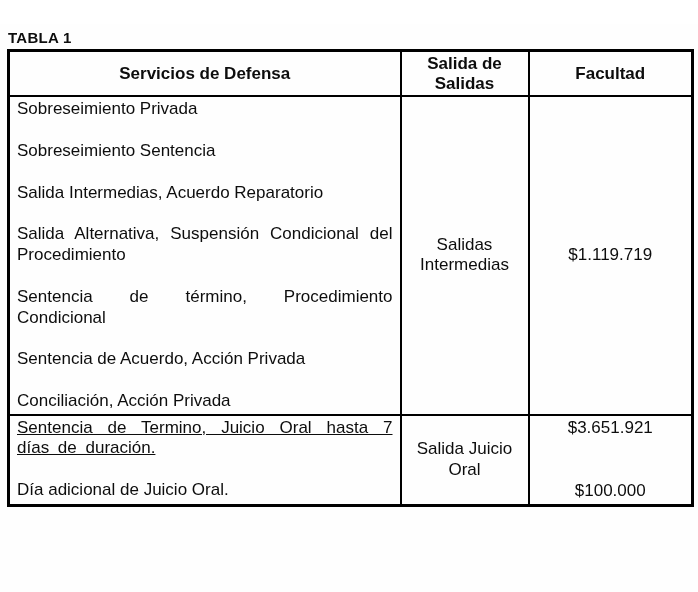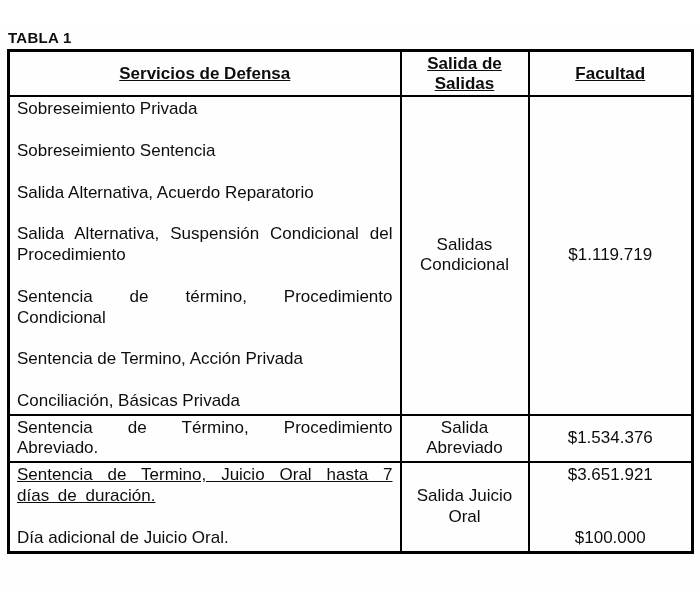--- a/index.html
+++ b/index.html
@@ -39,21 +39,21 @@
   col.c1 { width: 392px; }
   col.c2 { width: 128px; }
   col.c3 { width: 164px; }
   .tbl th {
     font-weight: bold;
     text-align: center;
     vertical-align: middle;
     line-height: 1.15;
     padding: 2px 4px;
   }
-  tr.hr  { height: 42px; text-decoration: underline; }
+  tr.hr  { height: 42px; }
   tr.r1  { height: 74px; }
   tr.r3  { height: 42px; }
   tr.r4  { height: 90px; }
   td.svc {
     vertical-align: top;
     text-align: left;
   }
   td.svc p {
     margin: 0 0 21px 0;
     text-align: justify;
@@ -101,37 +101,30 @@
         <th>Facultad</th>
       </tr>
     </thead>
     <tbody>
 
 
       <tr class="r2">
         <td class="svc">
           <p>Sobreseimiento Privada</p>
           <p>Sobreseimiento Sentencia</p>
-          <p>Salida Alternativa, Acuerdo Reparatorio</p>
+          <p>Salida Intermedias, Acuerdo Reparatorio</p>
           <p>Salida Alternativa, Suspensión Condicional del Procedimiento</p>
           <p class="stretch">Sentencia de término, Procedimiento Condicional</p>
-          <p>Sentencia de Termino, Acción Privada</p>
-          <p>Conciliación, Básicas Privada</p>
+          <p>Sentencia de Acuerdo, Acción Privada</p>
+          <p>Conciliación, Acción Privada</p>
         </td>
-        <td class="grp">Salidas Condicional</td>
+        <td class="grp">Salidas Intermedias</td>
         <td class="price">$1.119.719</td>
       </tr>
 
-      <tr class="r3">
-        <td class="svc">
-          <p class="stretch">Sentencia de Término, Procedimiento Abreviado.</p>
-        </td>
-        <td class="grp">Salida Abreviado</td>
-        <td class="price">$1.534.376</td>
-      </tr>
 
       <tr class="r4">
         <td class="svc">
           <p class="stretch-sm">Sentencia de Termino, Juicio Oral hasta 7 días de duración.</p>
           <p>Día adicional de Juicio Oral.</p>
         </td>
         <td class="grp">Salida Juicio Oral</td>
         <td class="price price-split">
           <div class="price-stack">
             <div>$3.651.921</div>

